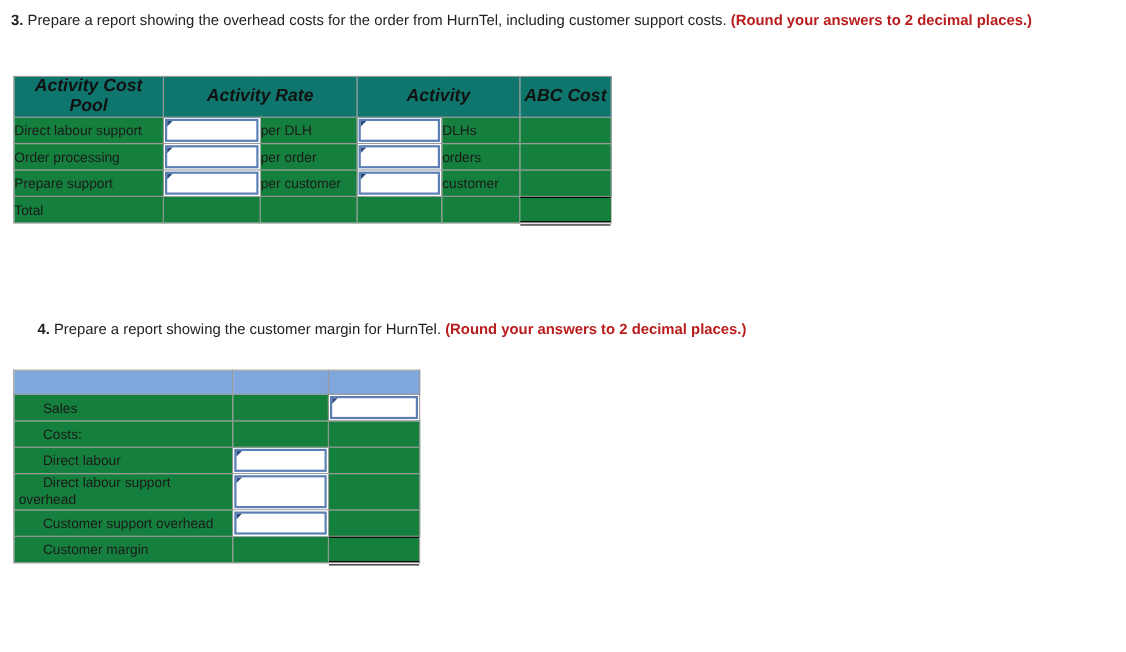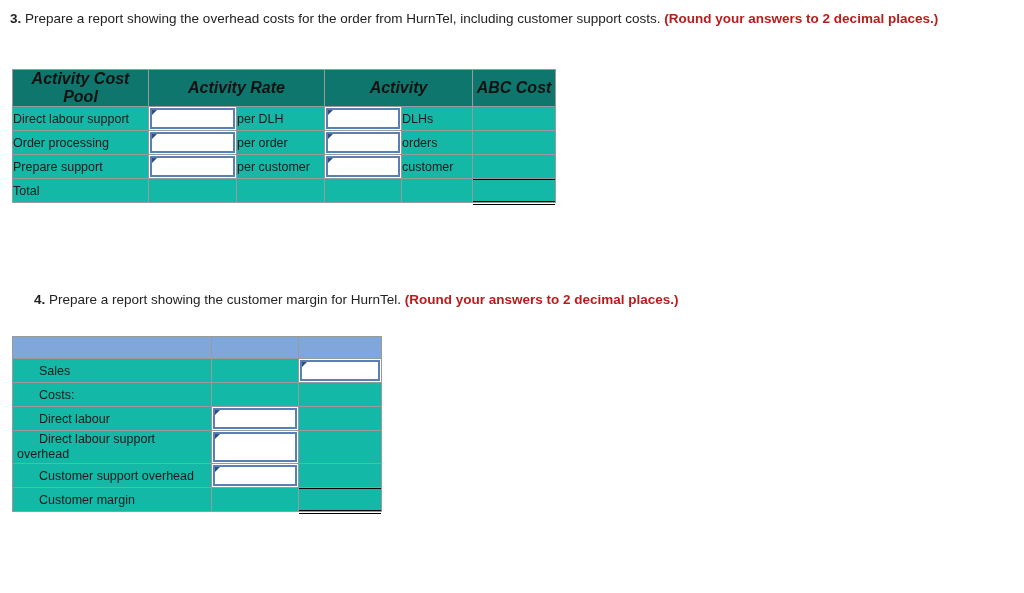--- a/index.html
+++ b/index.html
@@ -53,21 +53,21 @@
     color: #1a1a1a;
     background: #ffffff;
   }
   .wsheet td, .wsheet th {
     border: 1px solid #9a9a9a;
     padding: 0;
     height: 23px;
     vertical-align: middle;
     font-weight: normal;
     text-align: left;
-    background: #14b8a6;
+    background: #15803d;
   }
   .wsheet th.hdr {
     background: #0f766e;
     font-weight: bold;
     text-align: center;
     color: #111111;
     height: 21px;
     font-size: 16px;
     font-style: italic;
   }

